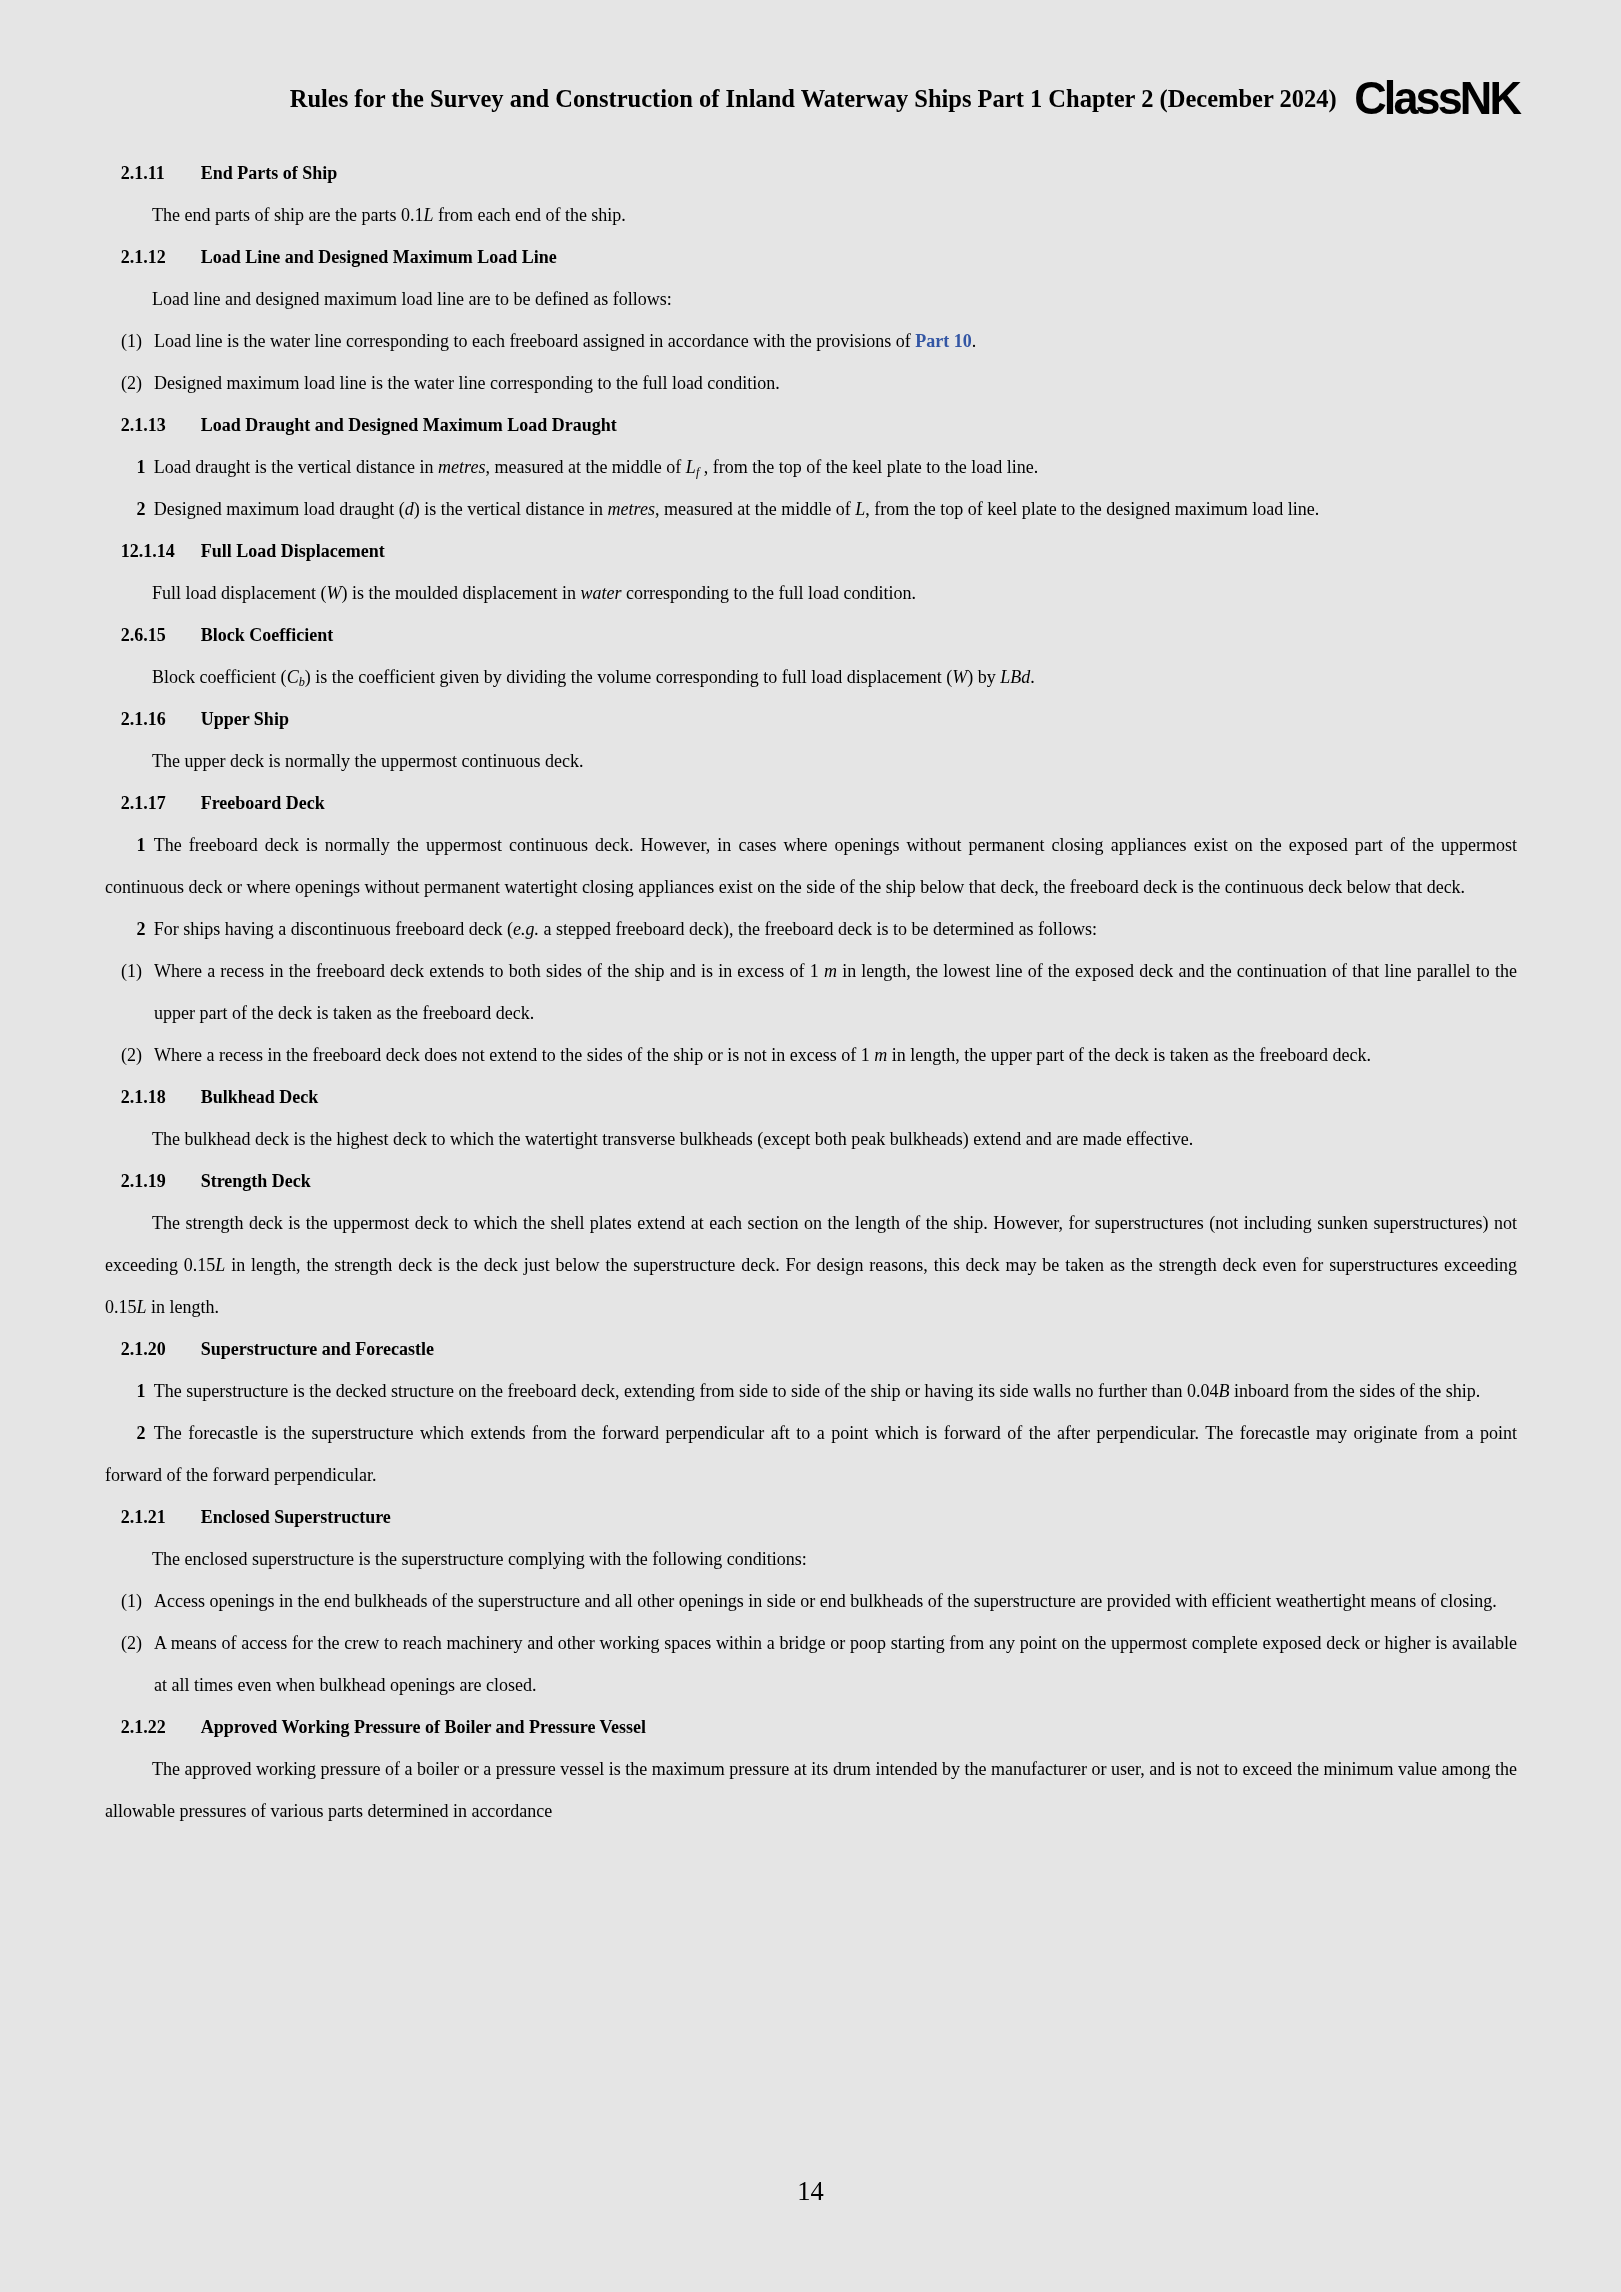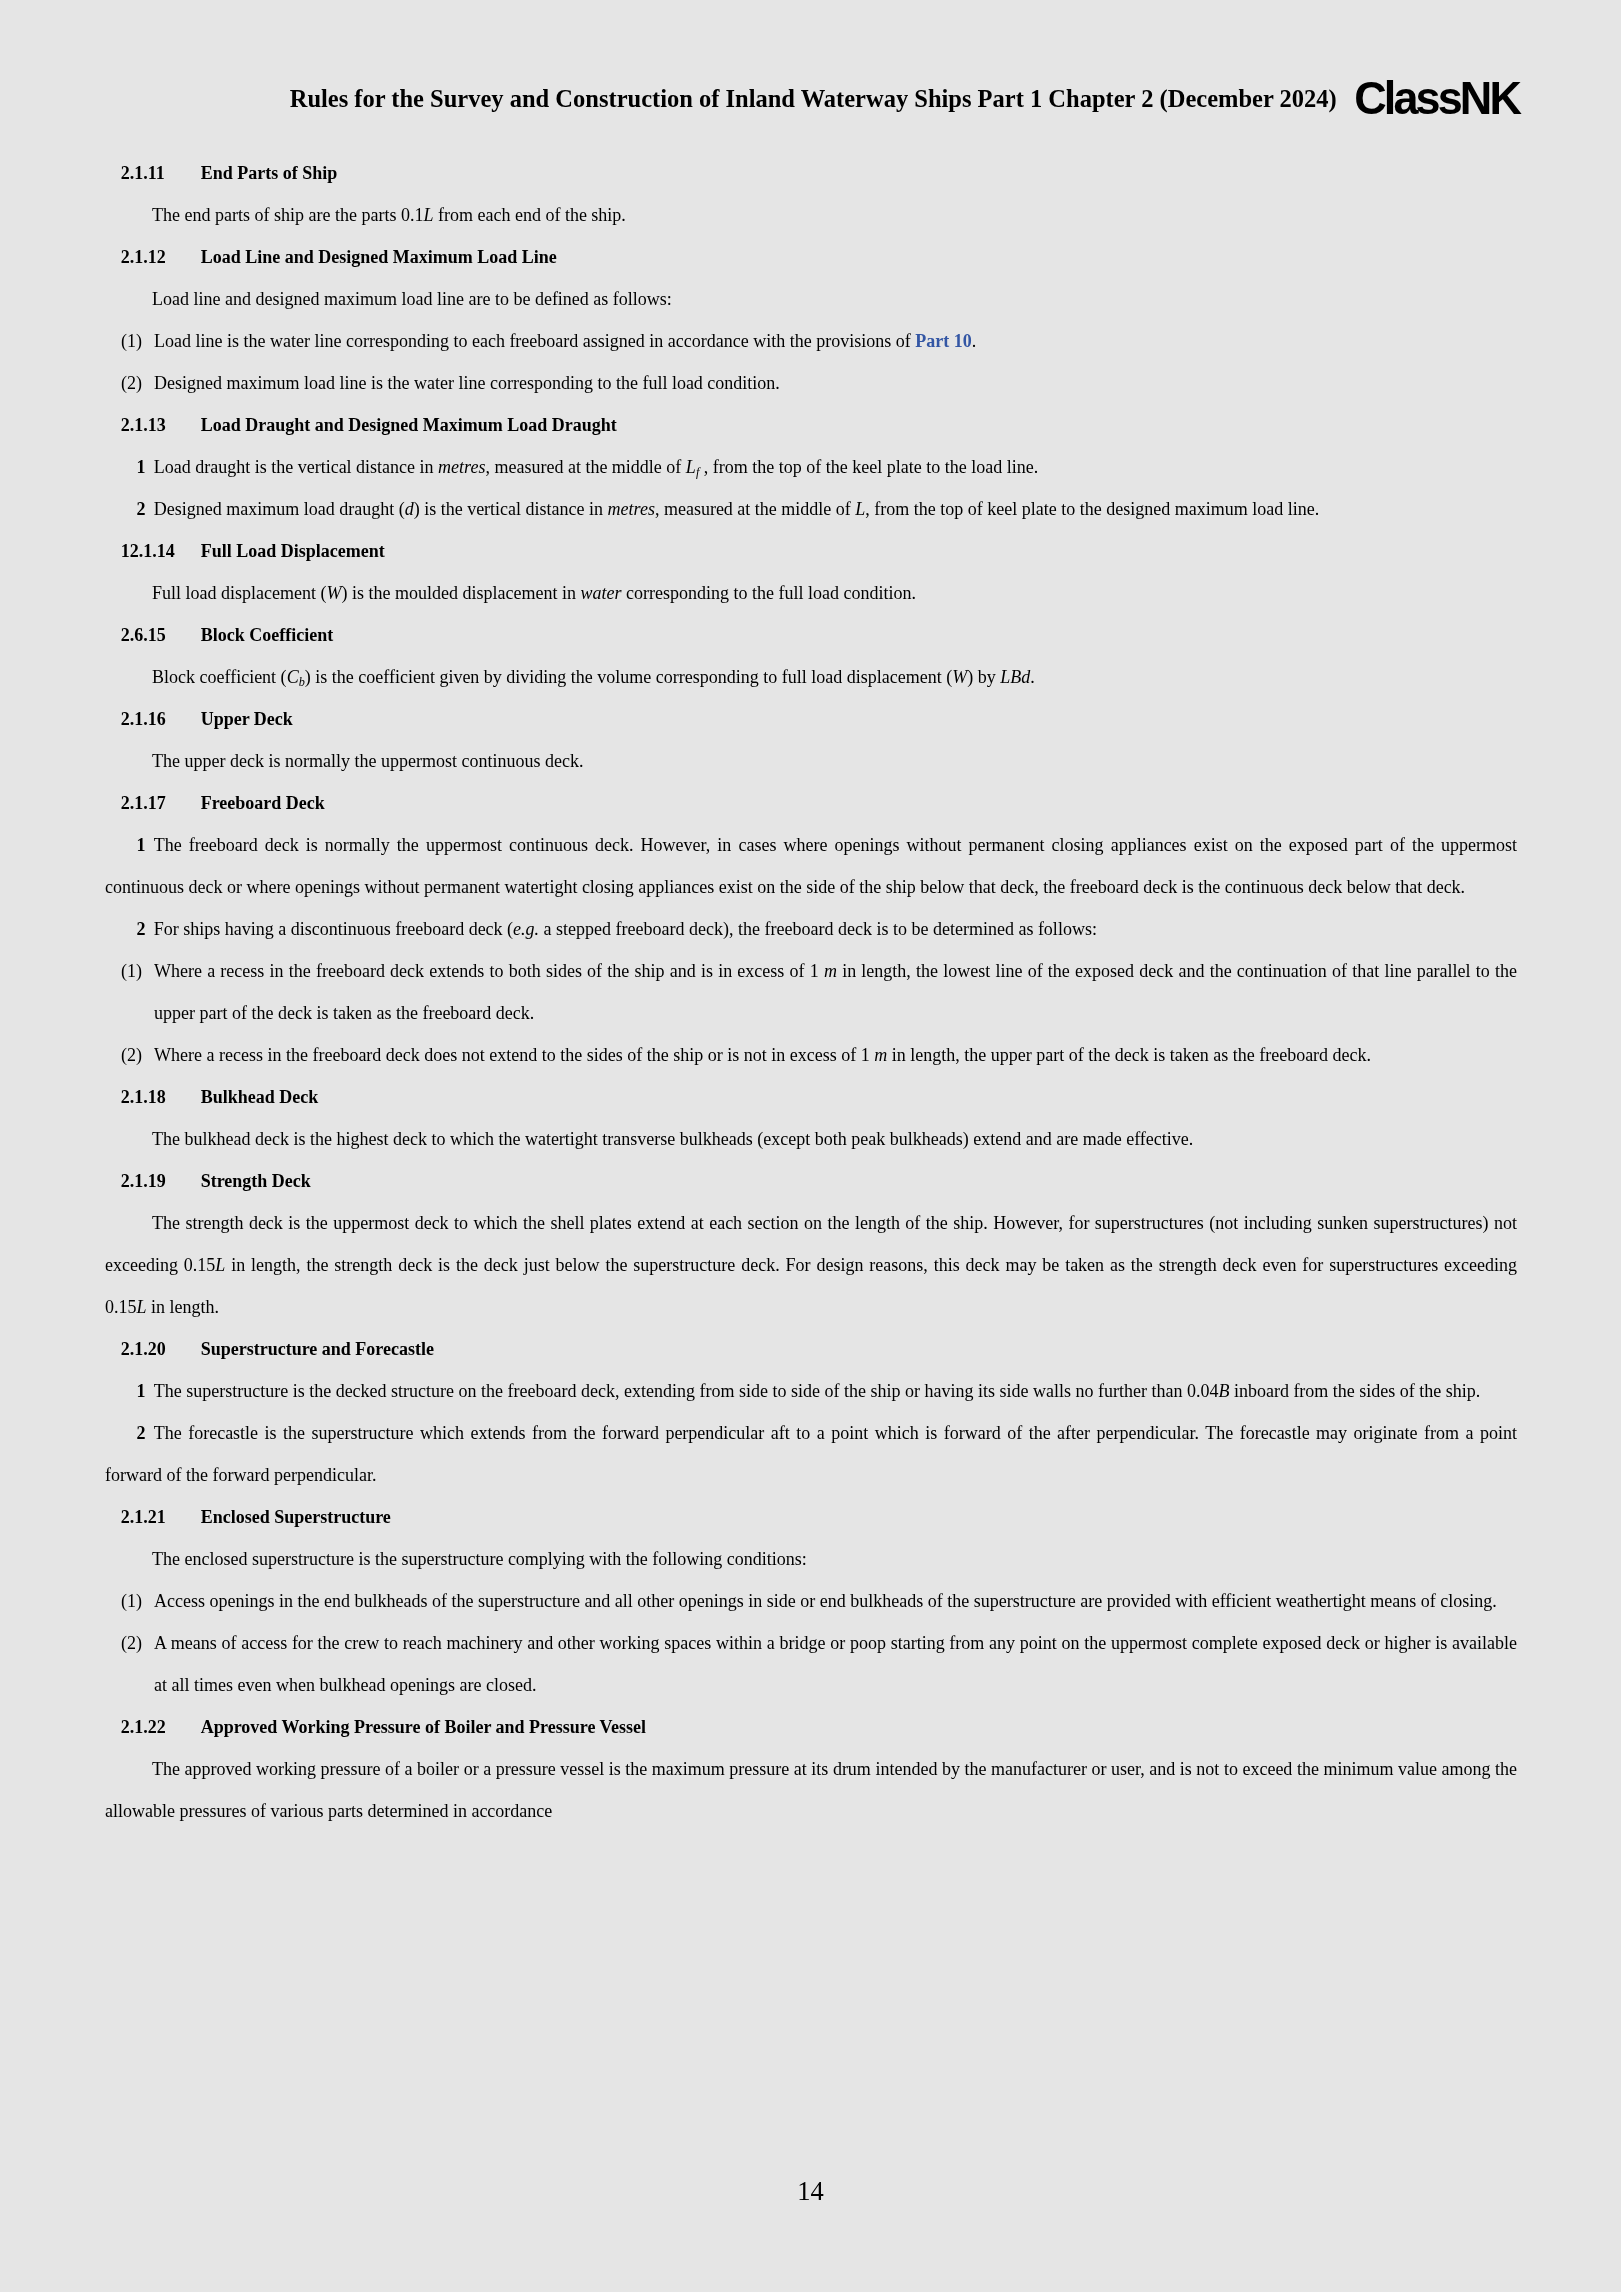--- a/index.html
+++ b/index.html
@@ -81,21 +81,21 @@
       <p class="p-plain">Load line and designed maximum load line are to be defined as follows:</p>
       <p class="p-item"><span class="marker">(1)</span><span>Load line is the water line corresponding to each freeboard assigned in accordance with the provisions of <span class="ref">Part 10</span>.</span></p>
       <p class="p-item"><span class="marker">(2)</span><span>Designed maximum load line is the water line corresponding to the full load condition.</span></p>
       <div class="sec-head"><span class="sec-num">2.1.13</span><span class="sec-title">Load Draught and Designed Maximum Load Draught</span></div>
       <p class="p-num"><span class="marker">1</span><span>Load draught is the vertical distance in <i>metres</i>, measured at the middle of <i>L<sub>f</sub></i> , from the top of the keel plate to the load line.</span></p>
       <p class="p-num"><span class="marker">2</span><span>Designed maximum load draught (<i>d</i>) is the vertical distance in <i>metres</i>, measured at the middle of <i>L</i>, from the top of keel plate to the designed maximum load line.</span></p>
       <div class="sec-head"><span class="sec-num">12.1.14</span><span class="sec-title">Full Load Displacement</span></div>
       <p class="p-plain">Full load displacement (<i>W</i>) is the moulded displacement in <i>water</i> corresponding to the full load condition.</p>
       <div class="sec-head"><span class="sec-num">2.6.15</span><span class="sec-title">Block Coefficient</span></div>
       <p class="p-plain">Block coefficient (<i>C<sub>b</sub></i>) is the coefficient given by dividing the volume corresponding to full load displacement (<i>W</i>) by <i>LBd</i>.</p>
-      <div class="sec-head"><span class="sec-num">2.1.16</span><span class="sec-title">Upper Deck</span></div>
+      <div class="sec-head"><span class="sec-num">2.1.16</span><span class="sec-title">Upper Ship</span></div>
       <p class="p-plain">The upper deck is normally the uppermost continuous deck.</p>
       <div class="sec-head"><span class="sec-num">2.1.17</span><span class="sec-title">Freeboard Deck</span></div>
       <p class="p-num"><span class="marker">1</span><span>The freeboard deck is normally the uppermost continuous deck. However, in cases where openings without permanent closing appliances exist on the exposed part of the uppermost continuous deck or where openings without permanent watertight closing appliances exist on the side of the ship below that deck, the freeboard deck is the continuous deck below that deck.</span></p>
       <p class="p-num"><span class="marker">2</span><span>For ships having a discontinuous freeboard deck (<i>e.g.</i> a stepped freeboard deck), the freeboard deck is to be determined as follows:</span></p>
       <p class="p-item"><span class="marker">(1)</span><span>Where a recess in the freeboard deck extends to both sides of the ship and is in excess of 1 <i>m</i> in length, the lowest line of the exposed deck and the continuation of that line parallel to the upper part of the deck is taken as the freeboard deck.</span></p>
       <p class="p-item"><span class="marker">(2)</span><span>Where a recess in the freeboard deck does not extend to the sides of the ship or is not in excess of 1 <i>m</i> in length, the upper part of the deck is taken as the freeboard deck.</span></p>
       <div class="sec-head"><span class="sec-num">2.1.18</span><span class="sec-title">Bulkhead Deck</span></div>
       <p class="p-plain">The bulkhead deck is the highest deck to which the watertight transverse bulkheads (except both peak bulkheads) extend and are made effective.</p>
       <div class="sec-head"><span class="sec-num">2.1.19</span><span class="sec-title">Strength Deck</span></div>
       <p class="p-plain">The strength deck is the uppermost deck to which the shell plates extend at each section on the length of the ship. However, for superstructures (not including sunken superstructures) not exceeding 0.15<i>L</i> in length, the strength deck is the deck just below the superstructure deck. For design reasons, this deck may be taken as the strength deck even for superstructures exceeding 0.15<i>L</i> in length.</p>

